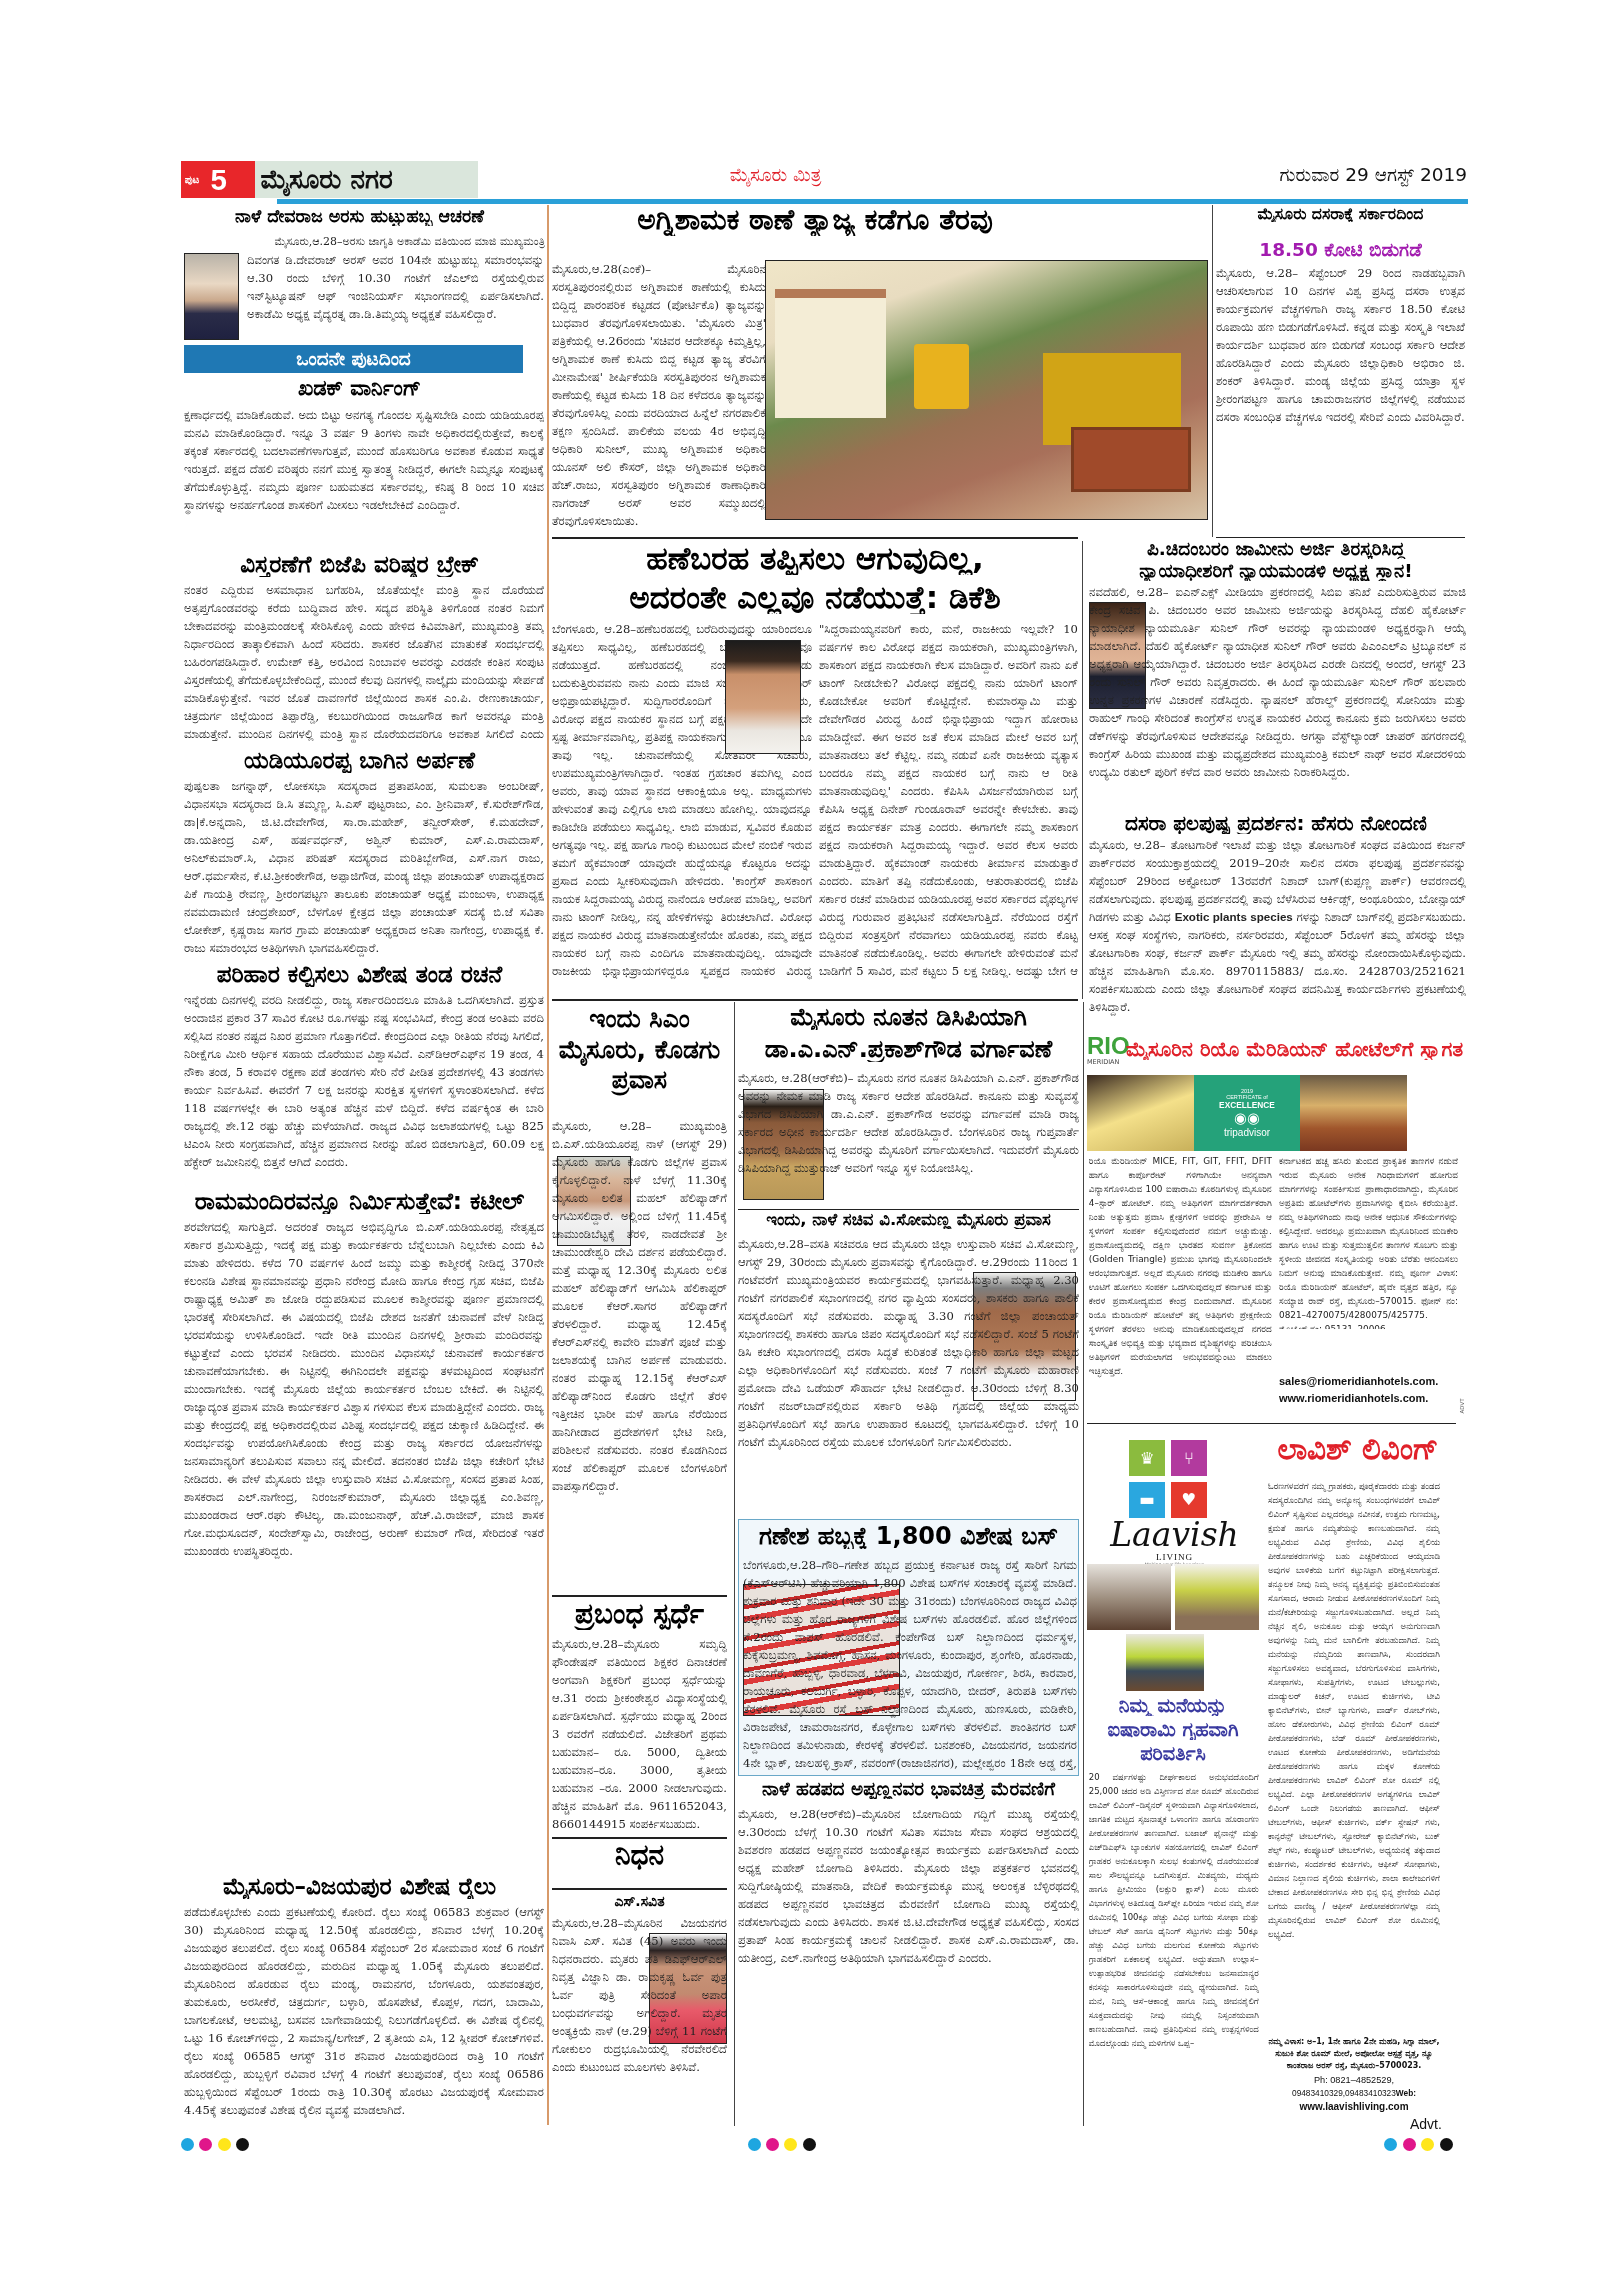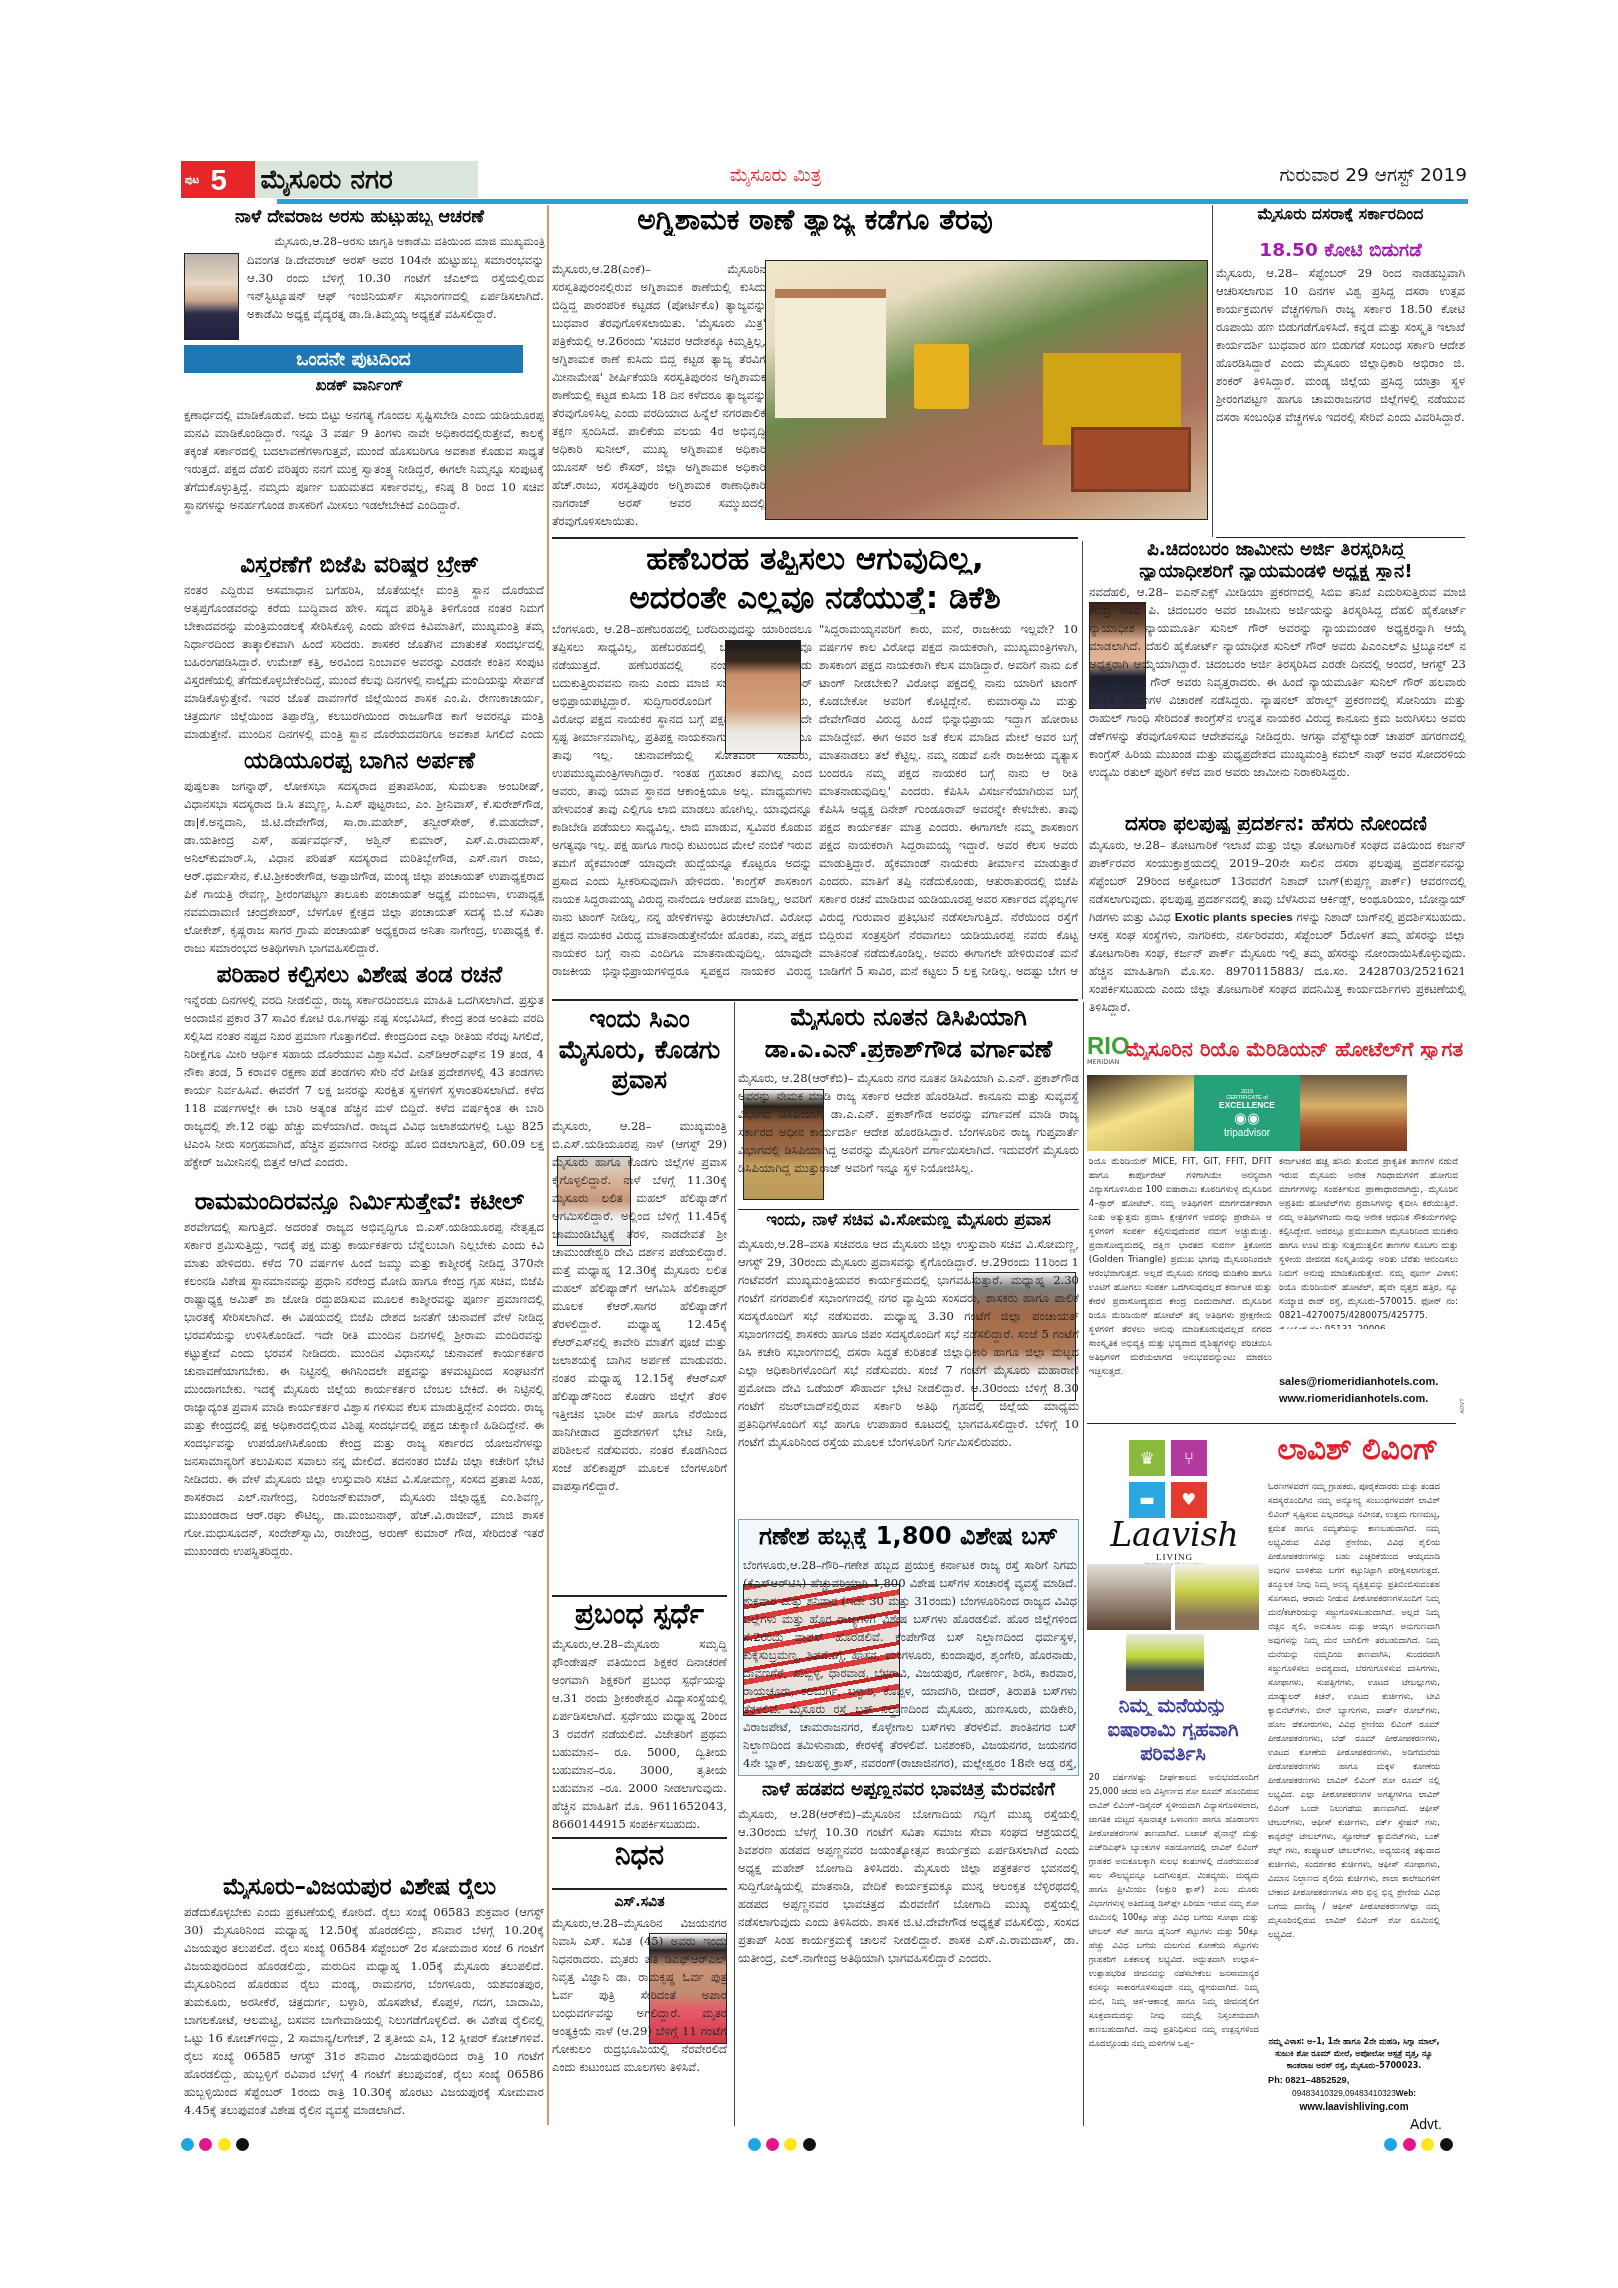--- a/index.html
+++ b/index.html
@@ -35,21 +35,21 @@
 <div id="date" class="abs">ಗುರುವಾರ 29 ಆಗಸ್ಟ್ 2019</div>
 <div id="topline" class="abs"></div>
 
 <div class="hl abs" style="left:175px;top:207px;width:369px;font-size:17.5px">ನಾಳೆ ದೇವರಾಜ ಅರಸು ಹುಟ್ಟುಹಬ್ಬ ಆಚರಣೆ</div>
 <div class="body-text abs" style="left:185px;top:233px;width:360px;font-size:11px;text-align:right">ಮೈಸೂರು,ಆ.28–ಅರಸು ಜಾಗೃತಿ ಅಕಾಡೆಮಿ ವತಿಯಿಂದ ಮಾಜಿ ಮುಖ್ಯಮಂತ್ರಿ</div>
 <div class="photo" style="left:184px;top:253px;width:55px;height:87px;background:linear-gradient(180deg,#b9b3a8 0%,#e9d8c4 35%,#c9a88c 55%,#2a2c48 70%,#1f2140 100%)"></div>
 <div class="body-text abs" style="left:247px;top:251px;width:297px;height:92px">ದಿವಂಗತ ಡಿ.ದೇವರಾಜ್ ಅರಸ್ ಅವರ 104ನೇ ಹುಟ್ಟುಹಬ್ಬ ಸಮಾರಂಭವನ್ನು ಆ.30 ರಂದು ಬೆಳಿಗ್ಗೆ 10.30 ಗಂಟೆಗೆ ಜೆಎಲ್‌ಬಿ ರಸ್ತೆಯಲ್ಲಿರುವ ಇನ್‌ಸ್ಟಿಟ್ಯೂಷನ್ ಆಫ್ ಇಂಜಿನಿಯರ್ಸ್ ಸಭಾಂಗಣದಲ್ಲಿ ಏರ್ಪಡಿಸಲಾಗಿದೆ. ಅಕಾಡೆಮಿ ಅಧ್ಯಕ್ಷ ವೈದ್ಯರತ್ನ ಡಾ.ಡಿ.ತಿಮ್ಮಯ್ಯ ಅಧ್ಯಕ್ಷತೆ ವಹಿಸಲಿದ್ದಾರೆ.</div>
 
 <div class="abs blue-banner" style="left:184px;top:345px;width:339px;height:28px;font-size:18.5px;line-height:28px">ಒಂದನೇ ಪುಟದಿಂದ</div>
 
-<div class="hl abs" style="left:175px;top:377px;width:369px;font-size:15px">ಖಡಕ್ ವಾರ್ನಿಂಗ್</div>
+<div class="hl abs" style="left:175px;top:377px;width:369px;font-size:21px">ಖಡಕ್ ವಾರ್ನಿಂಗ್</div>
 <div class="body-text abs" style="left:184px;top:406px;width:360px;height:144px">ಕ್ಷಣಾರ್ಧದಲ್ಲಿ ಮಾಡಿಕೊಡುವೆ. ಅದು ಬಿಟ್ಟು ಅನಗತ್ಯ ಗೊಂದಲ ಸೃಷ್ಟಿಸಬೇಡಿ ಎಂದು ಯಡಿಯೂರಪ್ಪ ಮನವಿ ಮಾಡಿಕೊಂಡಿದ್ದಾರೆ. ಇನ್ನೂ 3 ವರ್ಷ 9 ತಿಂಗಳು ನಾವೇ ಅಧಿಕಾರದಲ್ಲಿರುತ್ತೇವೆ, ಕಾಲಕ್ಕೆ ತಕ್ಕಂತೆ ಸರ್ಕಾರದಲ್ಲಿ ಬದಲಾವಣೆಗಳಾಗುತ್ತವೆ, ಮುಂದೆ ಹೊಸಬರಿಗೂ ಅವಕಾಶ ಕೊಡುವ ಸಾಧ್ಯತೆ ಇರುತ್ತದೆ. ಪಕ್ಷದ ದೆಹಲಿ ವರಿಷ್ಠರು ನನಗೆ ಮುಕ್ತ ಸ್ವಾತಂತ್ರ್ಯ ನೀಡಿದ್ದರೆ, ಈಗಲೇ ನಿಮ್ಮನ್ನೂ ಸಂಪುಟಕ್ಕೆ ತೆಗೆದುಕೊಳ್ಳುತ್ತಿದ್ದೆ. ನಮ್ಮದು ಪೂರ್ಣ ಬಹುಮತದ ಸರ್ಕಾರವಲ್ಲ, ಕನಿಷ್ಠ 8 ರಿಂದ 10 ಸಚಿವ ಸ್ಥಾನಗಳನ್ನು ಅನರ್ಹಗೊಂಡ ಶಾಸಕರಿಗೆ ಮೀಸಲು ಇಡಲೇಬೇಕಿದೆ ಎಂದಿದ್ದಾರೆ.</div>
 
 <div class="hl abs" style="left:175px;top:552px;width:369px;font-size:23px">ವಿಸ್ತರಣೆಗೆ ಬಿಜೆಪಿ ವರಿಷ್ಠರ ಬ್ರೇಕ್</div>
 <div class="body-text abs" style="left:184px;top:581px;width:360px;height:162px">ನಂತರ ಎದ್ದಿರುವ ಅಸಮಾಧಾನ ಬಗೆಹರಿಸಿ, ಜೊತೆಯಲ್ಲೇ ಮಂತ್ರಿ ಸ್ಥಾನ ದೊರೆಯದೆ ಅತೃಪ್ತಗೊಂಡವರನ್ನು ಕರೆದು ಬುದ್ಧಿವಾದ ಹೇಳಿ. ಸದ್ಯದ ಪರಿಸ್ಥಿತಿ ತಿಳಿಗೊಂಡ ನಂತರ ನಿಮಗೆ ಬೇಕಾದವರನ್ನು ಮಂತ್ರಿಮಂಡಲಕ್ಕೆ ಸೇರಿಸಿಕೊಳ್ಳಿ ಎಂದು ಹೇಳಿದ ಕಿವಿಮಾತಿಗೆ, ಮುಖ್ಯಮಂತ್ರಿ ತಮ್ಮ ನಿರ್ಧಾರದಿಂದ ತಾತ್ಕಾಲಿಕವಾಗಿ ಹಿಂದೆ ಸರಿದರು. ಶಾಸಕರ ಜೊತೆಗಿನ ಮಾತುಕತೆ ಸಂದರ್ಭದಲ್ಲಿ ಬಹಿರಂಗಪಡಿಸಿದ್ದಾರೆ. ಉಮೇಶ್ ಕತ್ತಿ, ಅರವಿಂದ ನಿಂಬಾವಳಿ ಅವರನ್ನು ಎರಡನೇ ಕಂತಿನ ಸಂಪುಟ ವಿಸ್ತರಣೆಯಲ್ಲಿ ತೆಗೆದುಕೊಳ್ಳಬೇಕೆಂದಿದ್ದೆ, ಮುಂದೆ ಕೆಲವು ದಿನಗಳಲ್ಲಿ ನಾಲ್ಕೈದು ಮಂದಿಯನ್ನು ಸೇರ್ಪಡೆ ಮಾಡಿಕೊಳ್ಳುತ್ತೇನೆ. ಇವರ ಜೊತೆ ದಾವಣಗೆರೆ ಜಿಲ್ಲೆಯಿಂದ ಶಾಸಕ ಎಂ.ಪಿ. ರೇಣುಕಾಚಾರ್ಯ, ಚಿತ್ರದುರ್ಗ ಜಿಲ್ಲೆಯಿಂದ ತಿಪ್ಪಾರೆಡ್ಡಿ, ಕಲಬುರಗಿಯಿಂದ ರಾಜೂಗೌಡ ಕಾಗೆ ಅವರನ್ನೂ ಮಂತ್ರಿ ಮಾಡುತ್ತೇನೆ. ಮುಂದಿನ ದಿನಗಳಲ್ಲಿ ಮಂತ್ರಿ ಸ್ಥಾನ ದೊರೆಯದವರಿಗೂ ಅವಕಾಶ ಸಿಗಲಿದೆ ಎಂದು ಮುಖ್ಯಮಂತ್ರಿ ತಿಳಿಸಿದ್ದಾರೆ.</div>
 
 <div class="hl abs" style="left:175px;top:748px;width:369px;font-size:23px">ಯಡಿಯೂರಪ್ಪ ಬಾಗಿನ ಅರ್ಪಣೆ</div>
 <div class="body-text abs" style="left:184px;top:777px;width:360px;height:181px">ಪುಷ್ಪಲತಾ ಜಗನ್ನಾಥ್, ಲೋಕಸಭಾ ಸದಸ್ಯರಾದ ಪ್ರತಾಪಸಿಂಹ, ಸುಮಲತಾ ಅಂಬರೀಷ್, ವಿಧಾನಸಭಾ ಸದಸ್ಯರಾದ ಡಿ.ಸಿ ತಮ್ಮಣ್ಣ, ಸಿ.ಎಸ್ ಪುಟ್ಟರಾಜು, ಎಂ. ಶ್ರೀನಿವಾಸ್, ಕೆ.ಸುರೇಶ್‌ಗೌಡ, ಡಾ|ಕೆ.ಅನ್ನದಾನಿ, ಜಿ.ಟಿ.ದೇವೇಗೌಡ, ಸಾ.ರಾ.ಮಹೇಶ್, ತನ್ವೀರ್‌ಸೇಠ್, ಕೆ.ಮಹದೇವ್, ಡಾ.ಯತೀಂದ್ರ ಎಸ್, ಹರ್ಷವರ್ಧನ್, ಅಶ್ವಿನ್ ಕುಮಾರ್, ಎಸ್.ಎ.ರಾಮದಾಸ್, ಅನಿಲ್‌ಕುಮಾರ್.ಸಿ, ವಿಧಾನ ಪರಿಷತ್ ಸದಸ್ಯರಾದ ಮರಿತಿಬ್ಬೇಗೌಡ, ಎಸ್.ನಾಗ ರಾಜು, ಆರ್.ಧರ್ಮಸೇನ, ಕೆ.ಟಿ.ಶ್ರೀಕಂಠೇಗೌಡ, ಅಪ್ಪಾಜಿಗೌಡ, ಮಂಡ್ಯ ಜಿಲ್ಲಾ ಪಂಚಾಯತ್ ಉಪಾಧ್ಯಕ್ಷರಾದ ಪಿಕೆ ಗಾಯತ್ರಿ ರೇವಣ್ಣ, ಶ್ರೀರಂಗಪಟ್ಟಣ ತಾಲೂಕು ಪಂಚಾಯತ್ ಅಧ್ಯಕ್ಷೆ ಮಂಜುಳಾ, ಉಪಾಧ್ಯಕ್ಷ ನವಮದಾಮಣಿ ಚಂದ್ರಶೇಖರ್, ಬೆಳಗೊಳ ಕ್ಷೇತ್ರದ ಜಿಲ್ಲಾ ಪಂಚಾಯತ್ ಸದಸ್ಯೆ ಬಿ.ಜೆ ಸವಿತಾ ಲೋಕೇಶ್, ಕೃಷ್ಣರಾಜ ಸಾಗರ ಗ್ರಾಮ ಪಂಚಾಯತ್ ಅಧ್ಯಕ್ಷರಾದ ಅನಿತಾ ನಾಗೇಂದ್ರ, ಉಪಾಧ್ಯಕ್ಷ ಕೆ. ರಾಜು ಸಮಾರಂಭದ ಅತಿಥಿಗಳಾಗಿ ಭಾಗವಹಿಸಲಿದ್ದಾರೆ.</div>
 
 <div class="hl abs" style="left:175px;top:962px;width:369px;font-size:23px">ಪರಿಹಾರ ಕಲ್ಪಿಸಲು ವಿಶೇಷ ತಂಡ ರಚನೆ</div>
 <div class="body-text abs" style="left:184px;top:991px;width:360px;height:196px">ಇನ್ನೆರಡು ದಿನಗಳಲ್ಲಿ ವರದಿ ನೀಡಲಿದ್ದು, ರಾಜ್ಯ ಸರ್ಕಾರದಿಂದಲೂ ಮಾಹಿತಿ ಒದಗಿಸಲಾಗಿದೆ. ಪ್ರಸ್ತುತ ಅಂದಾಜಿನ ಪ್ರಕಾರ 37 ಸಾವಿರ ಕೋಟಿ ರೂ.ಗಳಷ್ಟು ನಷ್ಟ ಸಂಭವಿಸಿದೆ, ಕೇಂದ್ರ ತಂಡ ಅಂತಿಮ ವರದಿ ಸಲ್ಲಿಸಿದ ನಂತರ ನಷ್ಟದ ನಿಖರ ಪ್ರಮಾಣ ಗೊತ್ತಾಗಲಿದೆ. ಕೇಂದ್ರದಿಂದ ಎಲ್ಲಾ ರೀತಿಯ ನೆರವು ಸಿಗಲಿದೆ, ನಿರೀಕ್ಷೆಗೂ ಮೀರಿ ಆರ್ಥಿಕ ಸಹಾಯ ದೊರೆಯುವ ವಿಶ್ವಾಸವಿದೆ. ಎನ್‌ಡಿಆರ್‌ಎಫ್‌ನ 19 ತಂಡ, 4 ನೌಕಾ ತಂಡ, 5 ಕರಾವಳಿ ರಕ್ಷಣಾ ಪಡೆ ತಂಡಗಳು ಸೇರಿ ನೆರೆ ಪೀಡಿತ ಪ್ರದೇಶಗಳಲ್ಲಿ 43 ತಂಡಗಳು ಕಾರ್ಯ ನಿರ್ವಹಿಸಿವೆ. ಈವರೆಗೆ 7 ಲಕ್ಷ ಜನರನ್ನು ಸುರಕ್ಷಿತ ಸ್ಥಳಗಳಿಗೆ ಸ್ಥಳಾಂತರಿಸಲಾಗಿದೆ. ಕಳೆದ 118 ವರ್ಷಗಳಲ್ಲೇ ಈ ಬಾರಿ ಅತ್ಯಂತ ಹೆಚ್ಚಿನ ಮಳೆ ಬಿದ್ದಿದೆ. ಕಳೆದ ವರ್ಷಕ್ಕಿಂತ ಈ ಬಾರಿ ರಾಜ್ಯದಲ್ಲಿ ಶೇ.12 ರಷ್ಟು ಹೆಚ್ಚು ಮಳೆಯಾಗಿದೆ. ರಾಜ್ಯದ ವಿವಿಧ ಜಲಾಶಯಗಳಲ್ಲಿ ಒಟ್ಟು 825 ಟಿಎಂಸಿ ನೀರು ಸಂಗ್ರಹವಾಗಿದೆ, ಹೆಚ್ಚಿನ ಪ್ರಮಾಣದ ನೀರನ್ನು ಹೊರ ಬಿಡಲಾಗುತ್ತಿದೆ, 60.09 ಲಕ್ಷ ಹೆಕ್ಟೇರ್ ಜಮೀನಿನಲ್ಲಿ ಬಿತ್ತನೆ ಆಗಿದೆ ಎಂದರು.</div>
@@ -181,21 +181,21 @@
     <div style="flex:1;background:linear-gradient(180deg,#e6e2dc,#9a8a7a 55%,#5a4030)"></div>
     <div style="flex:1;background:linear-gradient(180deg,#f4f2ee,#c8d048 40%,#8a7058 80%)"></div>
   </div>
   <div class="abs" style="left:39px;top:207px;width:78px;height:57px;background:linear-gradient(180deg,#eae8e2,#bcd63a 40%,#3a4a5a 65%,#6a4a30)"></div>
   <div class="hl abs" style="left:0;top:268px;width:172px;font-size:19.4px;color:#3a3aa0">ನಿಮ್ಮ ಮನೆಯನ್ನು</div>
   <div class="hl abs" style="left:0;top:292px;width:172px;font-size:19.4px;color:#3a3aa0">ಐಷಾರಾಮಿ ಗೃಹವಾಗಿ</div>
   <div class="hl abs" style="left:0;top:316px;width:172px;font-size:19.4px;color:#3a3aa0">ಪರಿವರ್ತಿಸಿ</div>
   <div class="body-text abs" style="left:1.8px;top:343px;width:170px;height:317px;font-family:'DejaVu Sans',sans-serif;font-size:8.5px;line-height:14px">20 ವರ್ಷಗಳಷ್ಟು ದೀರ್ಘಕಾಲದ ಅನುಭವದೊಂದಿಗೆ 25,000 ಚದರ ಅಡಿ ವಿಸ್ತೀರ್ಣದ ಶೋ ರೂಮ್ ಹೊಂದಿರುವ ಲಾವಿಶ್ ಲಿವಿಂಗ್–ಡಿಸೈನರ್ ಸ್ಥಳೀಯವಾಗಿ ವಿನ್ಯಾಸಗೊಳಿಸಲಾದ, ಜಾಗತಿಕ ಮಟ್ಟದ ಸೃಜನಾತ್ಮಕ ಒಳಾಂಗಣ ಹಾಗೂ ಹೊರಾಂಗಣ ಪೀಠೋಪಕರಣಗಳ ತಾಣವಾಗಿದೆ. ಬಜಾಜ್ ಫೈನಾನ್ಸ್ ಮತ್ತು ಎಚ್‌ಡಿಎಫ್‌ಸಿ ಬ್ಯಾಂಕುಗಳ ಸಹಯೋಗದಲ್ಲಿ ಲಾವಿಶ್ ಲಿವಿಂಗ್ ಗ್ರಾಹಕರ ಅನುಕೂಲಕ್ಕಾಗಿ ಸುಲಭ ಕಂತುಗಳಲ್ಲಿ ದೊರೆಯುವಂತೆ ಸಾಲ ಸೌಲಭ್ಯವನ್ನೂ ಒದಗಿಸುತ್ತದೆ. ಮಿತವ್ಯಯ, ಮಧ್ಯಮ ಹಾಗೂ ಪ್ರೀಮಿಯಂ (ಲಕ್ಸುರಿ ಕ್ಲಾಸ್) ಎಂಬ ಮೂರು ವಿಭಾಗಗಳುಳ್ಳ ಅತಿದೊಡ್ಡ ಡಿಸ್‌ಪ್ಲೇ ಏರಿಯಾ ಇರುವ ನಮ್ಮ ಶೋ ರೂಮಿನಲ್ಲಿ 100ಕ್ಕೂ ಹೆಚ್ಚು ವಿವಿಧ ಬಗೆಯ ಸೋಫಾ ಮತ್ತು ಟೇಬಲ್ ಸೆಟ್ ಹಾಗೂ ಡೈನಿಂಗ್ ಸೆಟ್ಟುಗಳು ಮತ್ತು 50ಕ್ಕೂ ಹೆಚ್ಚು ವಿವಿಧ ಬಗೆಯ ಮಲಗುವ ಕೋಣೆಯ ಸೆಟ್ಟುಗಳು ಗ್ರಾಹಕರಿಗೆ ಏಕಕಾಲಕ್ಕೆ ಲಭ್ಯವಿದೆ. ಅದ್ಭುತವಾಗಿ ಉಲ್ಲಾಸ–ಉತ್ಸಾಹಭರಿತ ಜೀವನವನ್ನು ನಡೆಸಬೇಕೆಂಬ ಜನಸಾಮಾನ್ಯರ ಕನಸನ್ನು ಸಾಕಾರಗೊಳಿಸುವುದೇ ನಮ್ಮ ಧ್ಯೇಯವಾಗಿದೆ. ನಿಮ್ಮ ಮನೆ, ನಿಮ್ಮ ಆಸೆ–ಆಕಾಂಕ್ಷೆ ಹಾಗೂ ನಿಮ್ಮ ಜೀವನಶೈಲಿಗೆ ಸೂಕ್ತವಾದುದನ್ನು ನೀವು ನಮ್ಮಲ್ಲಿ ನಿಸ್ಸಂಶಯವಾಗಿ ಕಾಣಬಹುದಾಗಿದೆ. ನಾವು ಪ್ರತಿನಿಧಿಸುವ ನಮ್ಮ ಉತ್ಪನ್ನಗಳಿಂದ ಮೊದಲ್ಗೊಂಡು ನಮ್ಮ ಮಳಿಗೆಗಳ ಒಪ್ಪ–</div>
   <div class="body-text abs" style="left:181px;top:52px;width:172px;height:554px;font-family:'DejaVu Sans',sans-serif;font-size:8.5px;line-height:14px">ಓರಣಗಳವರೆಗೆ ನಮ್ಮ ಗ್ರಾಹಕರು, ಪೂರೈಕೆದಾರರು ಮತ್ತು ತಂಡದ ಸದಸ್ಯರೊಂದಿಗಿನ ನಮ್ಮ ಅನ್ಯೋನ್ಯ ಸಂಬಂಧಗಳವರೆಗೆ ಲಾವಿಶ್ ಲಿವಿಂಗ್ ಸೃಷ್ಟಿಸುವ ಎಲ್ಲದರಲ್ಲೂ ನವೀನತೆ, ಉತ್ತಮ ಗುಣಮಟ್ಟ, ಕ್ಷಮತೆ ಹಾಗೂ ನಮ್ಯತೆಯನ್ನು ಕಾಣಬಹುದಾಗಿದೆ. ನಮ್ಮ ಲಭ್ಯವಿರುವ ವಿವಿಧ ಶ್ರೇಣಿಯ, ವಿವಿಧ ಶೈಲಿಯ ಪೀಠೋಪಕರಣಗಳನ್ನು ಬಹು ಎಚ್ಚರಿಕೆಯಿಂದ ಆಯ್ಕೆಮಾಡಿ ಅವುಗಳ ಬಾಳಿಕೆಯ ಬಗೆಗೆ ಕಟ್ಟುನಿಟ್ಟಾಗಿ ಪರೀಕ್ಷಿಸಲಾಗುತ್ತದೆ. ತನ್ಮೂಲಕ ನೀವು ನಿಮ್ಮ ಅನನ್ಯ ವ್ಯಕ್ತಿತ್ವವನ್ನು ಪ್ರತಿಬಿಂಬಿಸುವಂತಹ ಸೊಗಸಾದ, ಆರಾಮ ನೀಡುವ ಪೀಠೋಪಕರಣಗಳೊಂದಿಗೆ ನಿಮ್ಮ ಮನೆ/ಕಚೇರಿಯನ್ನು ಸಜ್ಜುಗೊಳಿಸಬಹುದಾಗಿದೆ. ಅಲ್ಲದೆ ನಿಮ್ಮ ನೆಚ್ಚಿನ ಶೈಲಿ, ಅನುಕೂಲ ಮತ್ತು ಆಯ್ಕೆಗ ಅನುಗುಣವಾಗಿ ಅವುಗಳನ್ನು ನಿಮ್ಮ ಮನೆ ಬಾಗಿಲಿಗೇ ತರಬಹುದಾಗಿದೆ. ನಿಮ್ಮ ಮನೆಯನ್ನು ನೆಮ್ಮದಿಯ ತಾಣವಾಗಿಸಿ, ಸುಂದರವಾಗಿ ಸಜ್ಜುಗೊಳಿಸಲು ಅವಶ್ಯವಾದ, ಬೆರಗುಗೊಳಿಸುವ ವಾಸಿಗೆಗಳು, ಸೋಫಾಗಳು, ಸುಪತ್ತಿಗೆಗಳು, ಊಟದ ಟೇಬಲ್ಲುಗಳು, ಮಾಡ್ಯುಲರ್ ಕಿಚನ್, ಊಟದ ಕುರ್ಚಿಗಳು, ಟೀವಿ ಕ್ಯಾಬಿನೆಟ್‌ಗಳು, ಬೀನ್ ಬ್ಯಾಗುಗಳು, ವಾರ್ಡ್ ರೋಬ್‌ಗಳು, ಹೋಂ ಡೆಕೋರುಗಳು, ವಿವಿಧ ಶ್ರೇಣಿಯ ಲಿವಿಂಗ್ ರೂಮ್ ಪೀಠೋಪಕರಣಗಳು, ಬೆಡ್ ರೂಮ್ ಪೀಠೋಪಕರಣಗಳು, ಊಟದ ಕೋಣೆಯ ಪೀಠೋಪಕರಣಗಳು, ಅಡಿಗೆಮನೆಯ ಪೀಠೋಪಕರಣಗಳು ಹಾಗೂ ಮಕ್ಕಳ ಕೋಣೆಯ ಪೀಠೋಪಕರಣಗಳು ಲಾವಿಶ್ ಲಿವಿಂಗ್ ಶೋ ರೂಮ್ ನಲ್ಲಿ ಲಭ್ಯವಿದೆ. ಎಲ್ಲಾ ಪೀಠೋಪಕರಣಗಳ ಅಗತ್ಯಗಳಿಗೂ ಲಾವಿಶ್ ಲಿವಿಂಗ್ ಒಂದೇ ನಿಲುಗಡೆಯ ತಾಣವಾಗಿದೆ. ಆಫೀಸ್ ಟೇಬಲ್‌ಗಳು, ಆಫೀಸ್ ಕುರ್ಚಿಗಳು, ವರ್ಕ್ ಸ್ಟೇಷನ್ ಗಳು, ಕಾನ್ಫರೆನ್ಸ್ ಟೇಬಲ್‌ಗಳು, ಸ್ಟೋರೇಜ್ ಕ್ಯಾಬಿನೆಟ್‌ಗಳು, ಬುಕ್ ಶೆಲ್ಫ್ ಗಳು, ಕಂಪ್ಯೂಟರ್ ಟೇಬಲ್‌ಗಳು, ಅಧ್ಯಯನಕ್ಕೆ ತಕ್ಕುದಾದ ಕುರ್ಚಿಗಳು, ಸಂದರ್ಶಕರ ಕುರ್ಚಿಗಳು, ಆಫೀಸ್ ಸೋಫಾಗಳು, ವಿಮಾನ ನಿಲ್ದಾಣದ ಶೈಲಿಯ ಕುರ್ಚಿಗಳು, ಶಾಲಾ ಕಾಲೇಜುಗಳಿಗೆ ಬೇಕಾದ ಪೀಠೋಪಕರಣಗಳೂ ಸೇರಿ ಭಿನ್ನ ಭಿನ್ನ ಶ್ರೇಣಿಯ ವಿವಿಧ ಬಗೆಯ ವಾಣಿಜ್ಯ / ಆಫೀಸ್ ಪೀಠೋಪಕರಣಗಳೆಲ್ಲಾ ನಮ್ಮ ಮೈಸೂರಿನಲ್ಲಿರುವ ಲಾವಿಶ್ ಲಿವಿಂಗ್ ಶೋ ರೂಮಿನಲ್ಲಿ ಲಭ್ಯವಿದೆ.</div>
   <div class="abs" style="left:181px;top:609px;width:172px;text-align:center;font-size:8px;line-height:12px;font-weight:bold">ನಮ್ಮ ವಿಳಾಸ: ಅ–1, 1ನೇ ಹಾಗೂ 2ನೇ ಮಹಡಿ, ಸಿಗ್ನಾ ಮಾಲ್, ಸುಜುಕಿ ಶೋ ರೂಮ್ ಮೇಲೆ, ಅಪೋಲೋ ಆಸ್ಪತ್ರೆ ವೃತ್ತ, ನ್ಯೂ ಕಾಂತರಾಜ ಅರಸ್ ರಸ್ತೆ, ಮೈಸೂರು–5700023.</div>
-  <div class="abs" style="left:181px;top:648px;width:172px;text-align:left;font-family:'Liberation Sans',sans-serif;font-weight:bold;font-size:9.2px">Ph: 0821–4852529,</div>
+  <div class="abs" style="left:181px;top:648px;width:172px;text-align:center;font-family:'Liberation Sans',sans-serif;font-weight:normal;font-size:9.2px">Ph: 0821–4852529,</div>
   <div class="abs" style="left:181px;top:661px;width:172px;text-align:center;font-family:'Liberation Sans',sans-serif;font-size:8.3px"><span>09483410329,09483410323</span><b>Web:</b></div>
   <div class="abs" style="left:181px;top:674px;width:172px;text-align:center;font-family:'Liberation Sans',sans-serif;font-weight:bold;font-size:10px">www.laavishliving.com</div>
   <div class="abs" style="left:323px;top:689px;font-family:'Liberation Sans',sans-serif;font-size:14px">Advt.</div>
 </div>
 
 <div class="dot" style="left:181px;top:2138px;background:#1ea6e0"></div>
 <div class="dot" style="left:199px;top:2138px;background:#e0168a"></div>
 <div class="dot" style="left:218px;top:2138px;background:#ffe61a"></div>
 <div class="dot" style="left:236px;top:2138px;background:#111"></div>
 

